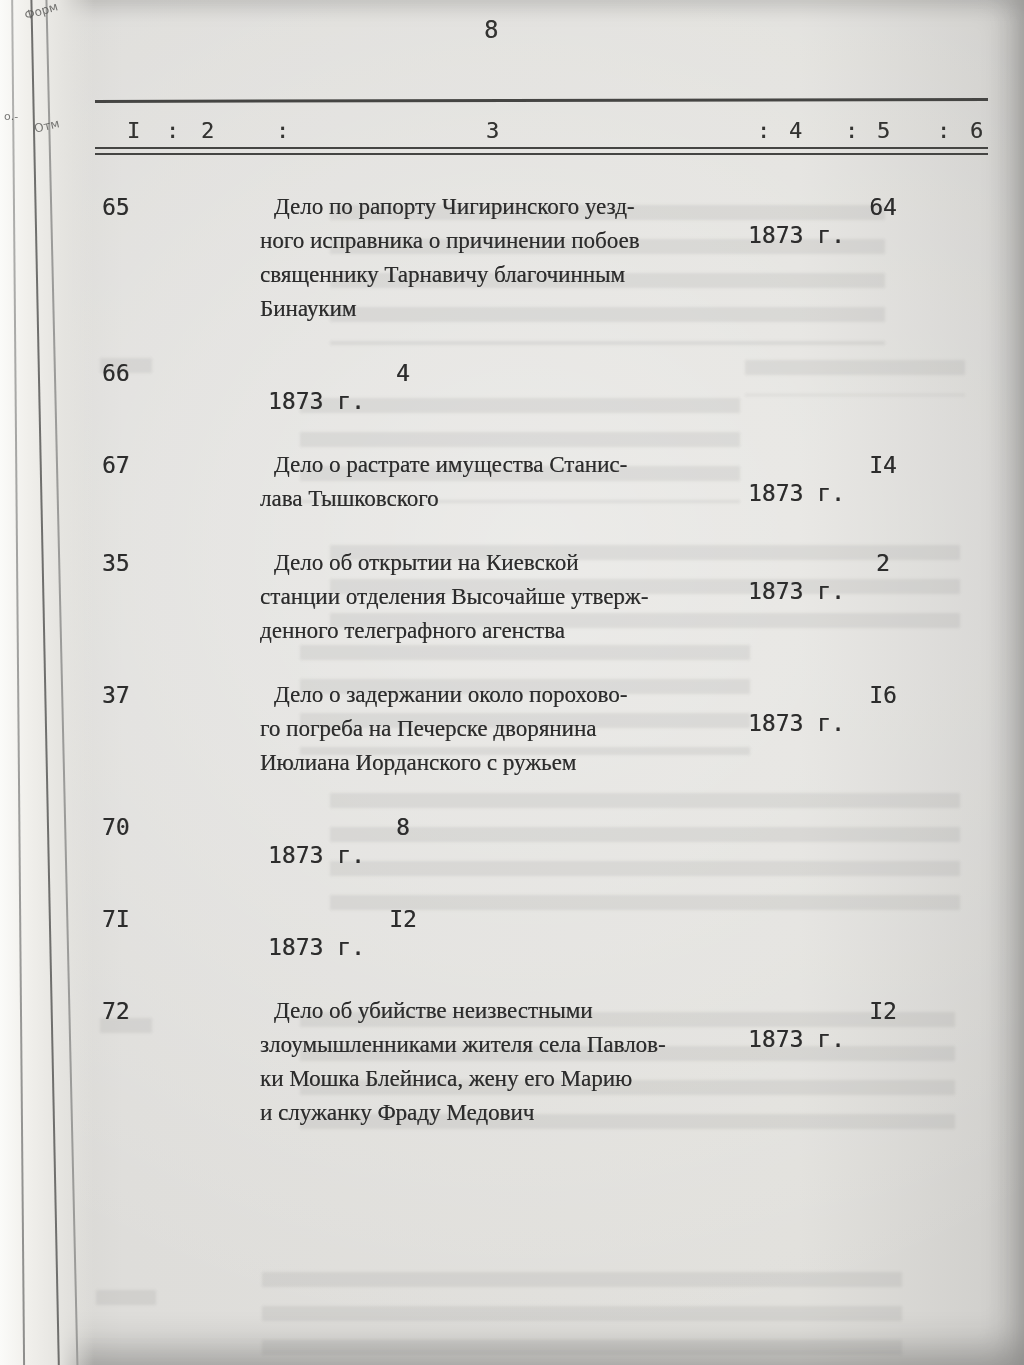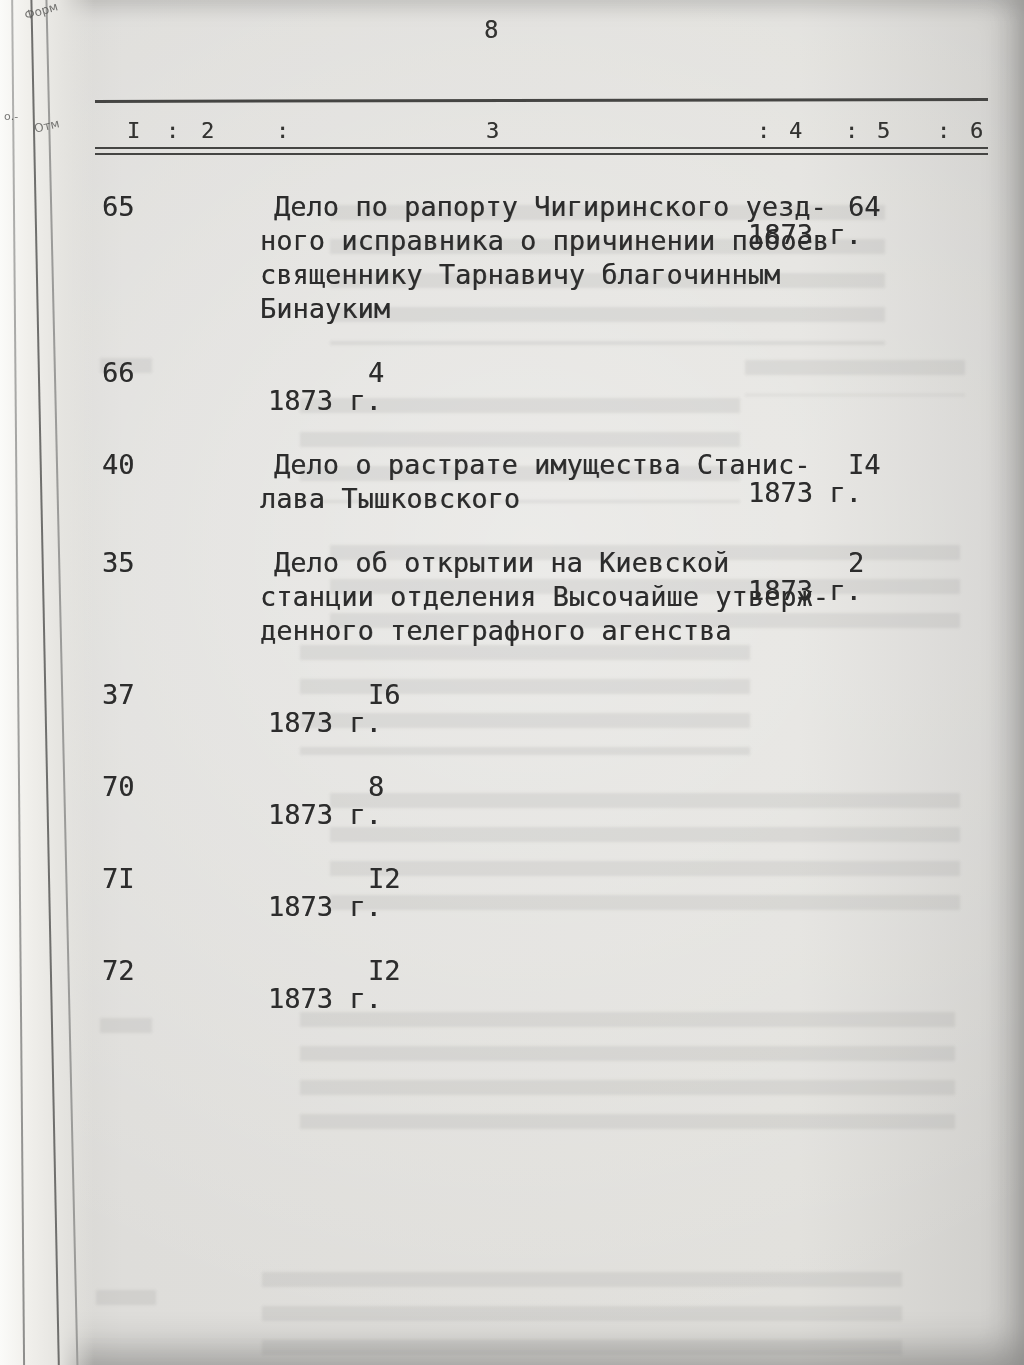--- a/index.html
+++ b/index.html
@@ -38,26 +38,26 @@
   .rule{position:absolute;left:95px;width:893px;background:#454543;}
   .rule-top{top:99px;height:3px;transform:rotate(-0.12deg);}
   .rule-m1{top:147px;height:2px;}
   .rule-m2{top:153px;height:2px;}
   
   .ht{position:absolute;top:118px;font-size:22px;color:#333331;
     text-shadow:0.3px 0.3px 0.4px rgba(40,40,40,0.5);}
   
   .entries{position:absolute;top:190px;left:0;width:1024px;}
   .entry{display:flex;align-items:flex-start;margin-bottom:30px;padding-left:102px;
-    font-size:27px;line-height:34px;
+    font-size:23px;line-height:34px;
     text-shadow:0.35px 0.35px 0.45px rgba(35,35,35,0.55);}
   .e-num{flex:none;width:158px;}
-  .e-text{flex:none;width:480px;white-space:pre;text-indent:14px;}
+  .e-text{flex:none;width:480px;white-space:pre;text-indent:14px;font-family:Liberation Serif, serif;}
   .e-date{flex:none;width:100px;padding-left:8px;white-space:nowrap;margin-top:28px;}
-  .e-pages{flex:none;width:70px;}
+  .e-pages{flex:none;width:70px;text-align:center;}
   
   .bleed{position:absolute;filter:blur(1.7px);opacity:0.5;pointer-events:none;
     background:repeating-linear-gradient(180deg,
       rgba(108,108,106,0.24) 0 15px,
       rgba(108,108,106,0) 15px 34px);}
 </style>
 </head>
 <body>
 
 <div class="page">
@@ -112,49 +112,56 @@
 Бинауким</div>
       <div class="e-date">1873 г.</div>
       <div class="e-pages">64</div>
     </div>
       <div class="entry">
       <div class="e-num">66</div>
       <div class="e-date">1873 г.</div>
       <div class="e-pages">4</div>
     </div>
       <div class="entry">
-      <div class="e-num">40</div>
+      <div class="e-num">67</div>
       <div class="e-text">Дело о растрате имущества Станис-
 лава Тышковского</div>
       <div class="e-date">1873 г.</div>
       <div class="e-pages">I4</div>
     </div>
       <div class="entry">
       <div class="e-num">35</div>
       <div class="e-text">Дело об открытии на Киевской
 станции отделения Высочайше утверж-
 денного телеграфного агенства</div>
       <div class="e-date">1873 г.</div>
       <div class="e-pages">2</div>
     </div>
       <div class="entry">
       <div class="e-num">37</div>
+      <div class="e-text">Дело о задержании около порохово-
+го погреба на Печерске дворянина
+Июлиана Иорданского с ружьем</div>
       <div class="e-date">1873 г.</div>
       <div class="e-pages">I6</div>
     </div>
       <div class="entry">
       <div class="e-num">70</div>
       <div class="e-date">1873 г.</div>
       <div class="e-pages">8</div>
     </div>
       <div class="entry">
       <div class="e-num">7I</div>
       <div class="e-date">1873 г.</div>
       <div class="e-pages">I2</div>
     </div>
       <div class="entry">
       <div class="e-num">72</div>
+      <div class="e-text">Дело об убийстве неизвестными
+злоумышленниками жителя села Павлов-
+ки Мошка Блейниса, жену его Марию
+и служанку Фраду Медович</div>
       <div class="e-date">1873 г.</div>
       <div class="e-pages">I2</div>
     </div>
     </div>
 
 </div>
 
 </body></html>

